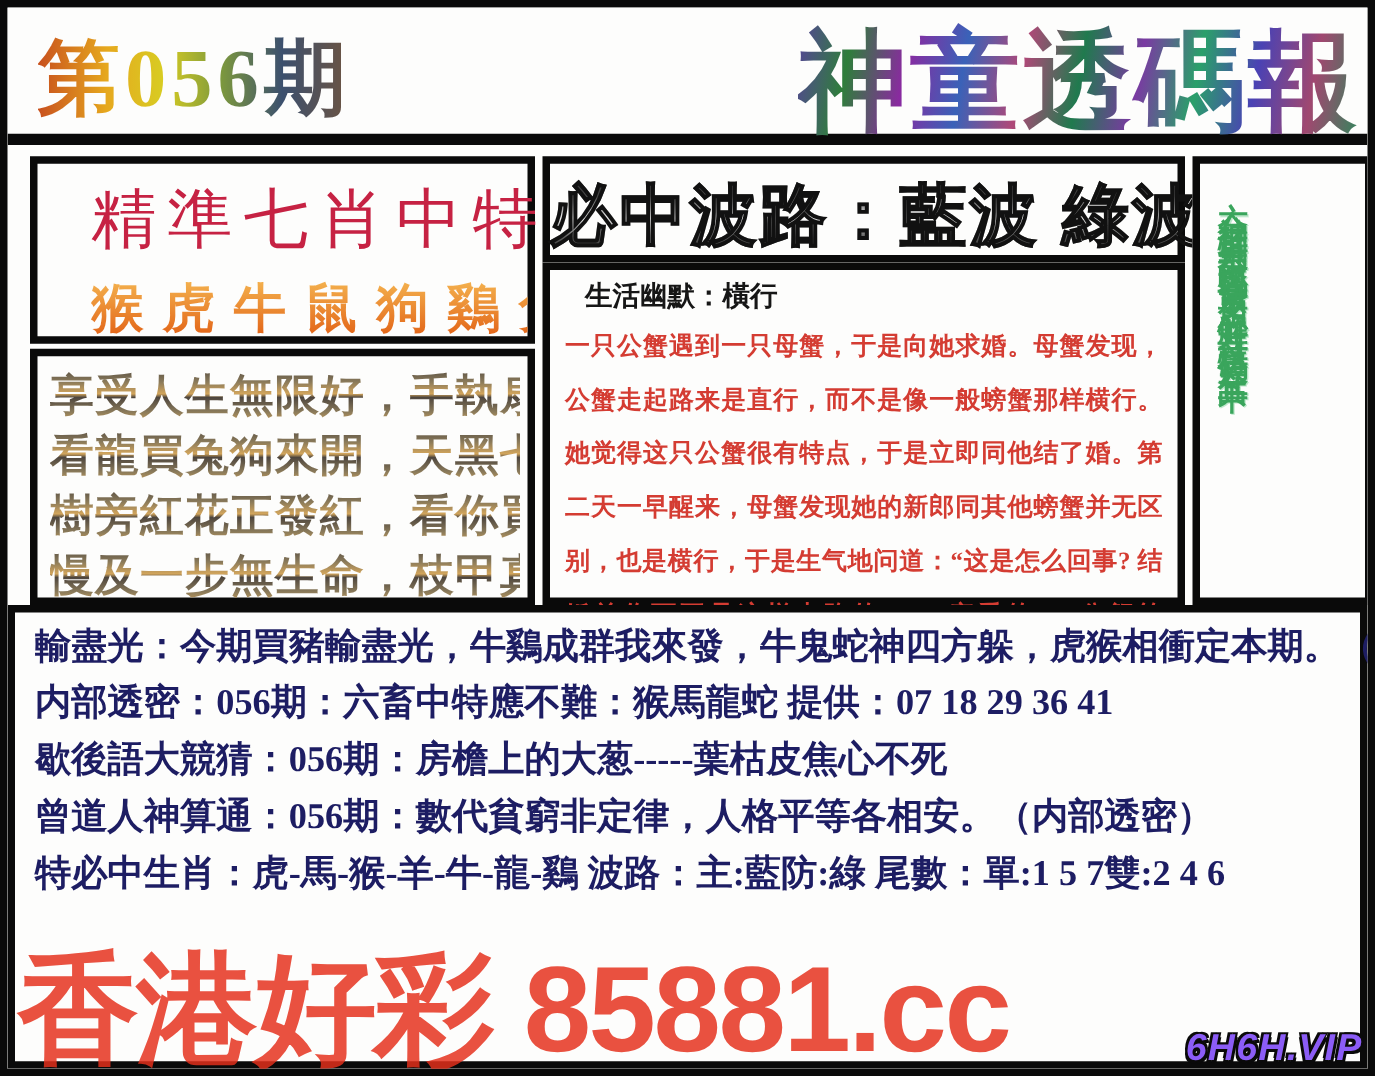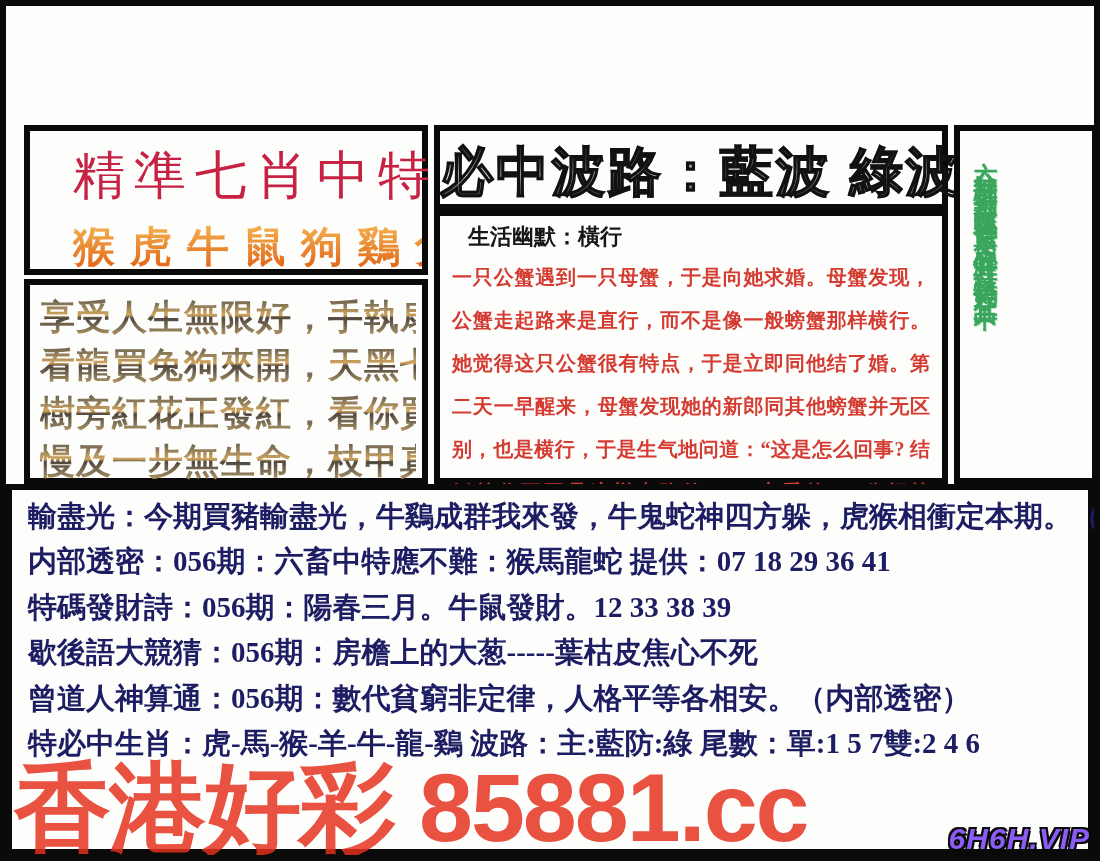--- a/index.html
+++ b/index.html
@@ -68,20 +68,24 @@
   .vip-badge { position:absolute; right:4px; top:816px; font-size:30px; font-weight:bold;
                font-style:italic; color:#8b5cf6; letter-spacing:1px;
                text-shadow:-2px -2px 0 #0a0a0a, 2px -2px 0 #0a0a0a, -2px 2px 0 #0a0a0a, 2px 2px 0 #0a0a0a;
                z-index:6; }
 </style>
 </head>
 <body>
 
 <div class="page">
 
+  <div class="topbar">
+    <div class="issue">第056期</div>
+    <div class="masthead">神童透碼報</div>
+  </div>
 
   <div class="box zodiac-box">
     <div class="zodiac-title">精準七肖中特</div>
     <div class="zodiac-animals">猴虎牛鼠狗鷄兔</div>
   </div>
 
   <div class="box poem-box">
     <div class="poem-line">享受人生無限好，手執扇野游。</div>
     <div class="poem-line">看龍買兔狗來開，天黑七點了。</div>
     <div class="poem-line">樹旁紅花正發紅，看你買不買。</div>
@@ -97,21 +101,20 @@
     <div class="joke-text">一只公蟹遇到一只母蟹，于是向她求婚。母蟹发现，公蟹走起路来是直行，而不是像一般螃蟹那样横行。她觉得这只公蟹很有特点，于是立即同他结了婚。第二天一早醒来，母蟹发现她的新郎同其他螃蟹并无区别，也是横行，于是生气地问道：“这是怎么回事? 结婚前你可不是这样走路的！” “亲爱的，”公蟹答道，“我可不能天天喝那么多呀！”</div>
   </div>
 
   <div class="box green-box">
     <div class="green-vertical">六合神童特别奉献透码诗只要用心解开诗意特码尽在其中。</div>
   </div>
 
   <div class="box bottom-box">
     <div class="tip-row">輸盡光：今期買豬輸盡光，牛鷄成群我來發，牛鬼蛇神四方躲，虎猴相衝定本期。（上）</div>
     <div class="tip-row">内部透密：056期：六畜中特應不難：猴馬龍蛇 提供：07 18 29 36 41</div>
-    <div class="tip-row">特碼發財詩：056期：陽春三月。牛鼠發財。12 33 38 39</div>
     <div class="tip-row">歇後語大競猜：056期：房檐上的大葱-----葉枯皮焦心不死</div>
     <div class="tip-row">曾道人神算通：056期：數代貧窮非定律，人格平等各相安。（内部透密）</div>
     <div class="tip-row">特必中生肖：虎-馬-猴-羊-牛-龍-鷄 波路：主:藍防:綠 尾數：單:1 5 7雙:2 4 6</div>
   </div>
 
   <div class="watermark">香港好彩 85881.cc</div>
   <div class="vip-badge">6H6H.VIP</div>
 
 </div>
 

